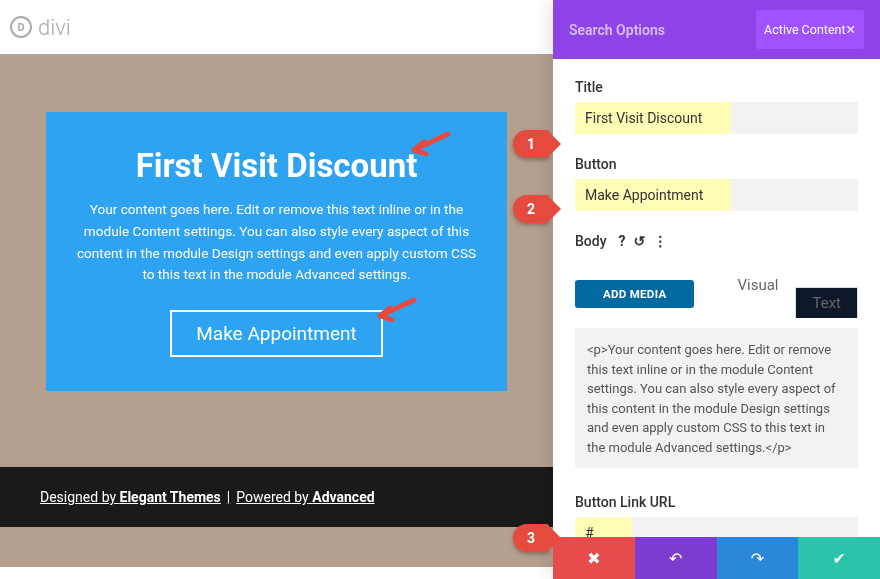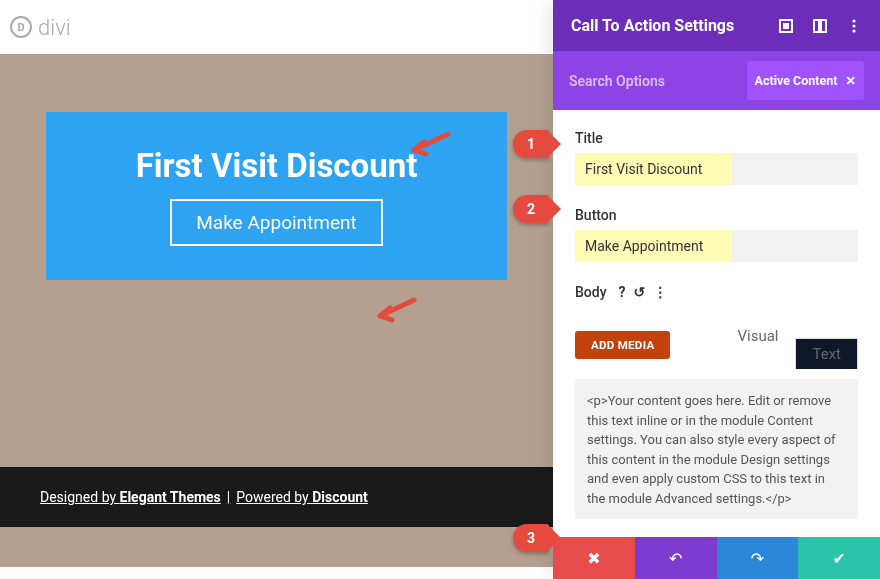--- a/index.html
+++ b/index.html
@@ -19,33 +19,33 @@
     .footer .sep { margin: 0 6px; font-weight: 400; }
     .footer .light { font-weight: 400; }
     .bottom-strip{ height:40px; background:#b5a090;}
     
     .panel { width: 327px; height: 100%; float: right; background: #fff; box-shadow: -4px 0 18px rgba(0,0,0,0.1); display: flex; flex-direction: column; position:relative;}
     .panel-head { background: #6c2eb9; color: #fff; padding: 16px 18px; font-size: 16px; font-weight: 700; display: flex; align-items: center; justify-content: space-between; }
     .head-icons { display: flex; gap: 18px; align-items: center;}
     .head-icon { width: 16px; height: 16px; color: #fff; cursor:pointer;}
     
     .panel-sub { background: #8e43e7; padding: 10px 16px; display: flex; align-items: center; justify-content: space-between; color: rgba(255,255,255,0.65); font-size: 14px; font-weight: 600; }
-    .sub-tag { background: #a052ff; color: #fff; padding: 12px 8px; border-radius: 3px; font-size: 12.5px; display: flex; align-items: center; gap: 8px; font-weight:700;}
+    .sub-tag { background: #a052ff; color: #fff; padding: 12px 8px; border-radius: 3px; font-size: 12.5px; display: flex; align-items: center; font-weight:400;}
     
     .panel-body { flex: 1; overflow-y: auto; padding: 20px 22px; color: #555; }
     .field-label { font-size: 14px; color: #333; margin-bottom: 7px; font-weight: 500;}
     .text-input { width: 100%; background: #f2f2f2; border: none; padding: 8px 10px; font-size: 14px; color: #333; }
     .hl { background: linear-gradient(90deg, #fffcb6 0%, #fffcb6 55%, #f2f2f2 55%); }
     .hl-s { background: linear-gradient(90deg, #fffcb6 0%, #fffcb6 20%, #f2f2f2 20%); }
     .field-group { margin-bottom: 22px; }
     
     .body-toolbar { display:flex; align-items:center; gap:12px; margin-bottom:20px; font-size:14px;}
     .body-actions {display:flex; gap:8px; align-items:center;}
     .media-row {display:flex; justify-content:space-between; align-items:center; margin-bottom:10px;}
-    .add-media { background: #c2410c; color: #fff; border: none; padding: 7px 16px; font-size: 11.5px; font-weight: 700; border-radius: 3px; letter-spacing: .3px; cursor:pointer;}
+    .add-media { background: #0369a1; color: #fff; border: none; padding: 7px 28px; font-size: 11.5px; font-weight: 700; border-radius: 3px; letter-spacing: .3px; cursor:pointer;}
     .editor-tabs { display: flex; }
     .editor-tab { padding: 6px 16px; font-size: 15px; color: #666; border:1px solid transparent; cursor:pointer;}
     .editor-tab.active { background: #0f172a; border:1px solid #ddd; border-bottom:none;margin-top:18px;}
     .textarea { width: 100%; background: #f2f2f2; border: none; padding: 12px; font-size: 13px; color: #555; line-height: 1.5; resize: none; height: 140px; font-family:inherit; border-top-right-radius:0;}
     
     .panel-foot { display: flex; height: 42px; }
     .foot-btn { flex: 1; display: flex; align-items: center; justify-content: center; color: #fff; cursor:pointer;}
     .foot-red { background: #e64c4c; }
     .foot-purple { background: #7e3bd0; }
     .foot-blue { background: #2b87da; }
@@ -64,58 +64,41 @@
 <body>
 
 <div class="left-area">
   <div class="logo-bar">
     <span class="logo-circle">D</span>
     <span>divi</span>
   </div>
   <div class="hero">
     <div class="cta-block">
       <div class="cta-title">First Visit Discount</div>
+      <div class="cta-body">Your content goes here. Edit or remove this text inline or in the module Content settings. You can also style every aspect of this content in the module Design settings and even apply custom CSS to this text in the module Advanced settings.</div>
       <button class="cta-button">Make Appointment</button>
       <svg class="arrow" style="left:360px; top:16px;" width="46" height="30">
           <path d="M42 6 L8 22 M8 22 L18 14 M8 22 L20 26" stroke="#e44b3e" stroke-width="5" fill="none" stroke-linecap="round"></path>
         </svg>
       <svg class="arrow" style="left:326px; top:182px;" width="46" height="30">
           <path d="M42 6 L8 22 M8 22 L18 14 M8 22 L20 26" stroke="#e44b3e" stroke-width="5" fill="none" stroke-linecap="round"></path>
         </svg>
     </div>
   </div>
   <div class="footer">
     <span class="light">Designed by</span>&nbsp;
     <span>Elegant Themes</span>
     <span class="sep">|</span>
     <span class="light">Powered by</span>&nbsp;
-    <span>Discount</span>
+    <span>Advanced</span>
   </div>
   <div class="bottom-strip"></div>
 </div>
 
 <div class="panel">
-  <div class="panel-head">
-    <span>Call To Action Settings</span>
-    <div class="head-icons">
-      <svg class="head-icon" viewBox="0 0 16 16">
-          <rect x="2" y="2" width="12" height="12" fill="none" stroke="#fff" stroke-width="2"></rect>
-          <rect x="5" y="5" width="6" height="6" fill="#fff"></rect>
-        </svg>
-      <svg class="head-icon" viewBox="0 0 16 16">
-          <rect x="2" y="2" width="5" height="12" fill="none" stroke="#fff" stroke-width="2"></rect>
-          <rect x="9" y="2" width="5" height="12" fill="none" stroke="#fff" stroke-width="2"></rect>
-        </svg>
-      <svg class="head-icon" viewBox="0 0 16 16">
-          <circle cx="8" cy="3" r="1.6" fill="#fff"></circle>
-          <circle cx="8" cy="8" r="1.6" fill="#fff"></circle>
-          <circle cx="8" cy="13" r="1.6" fill="#fff"></circle>
-        </svg>
-    </div>
-  </div>
   <div class="panel-sub">
     <span>Search Options</span>
     <span class="sub-tag">
       <span>Active Content</span>
       <span>✕</span>
     </span>
   </div>
   <div class="panel-body">
     <div class="field-group">
       <div class="field-label">Title</div>

